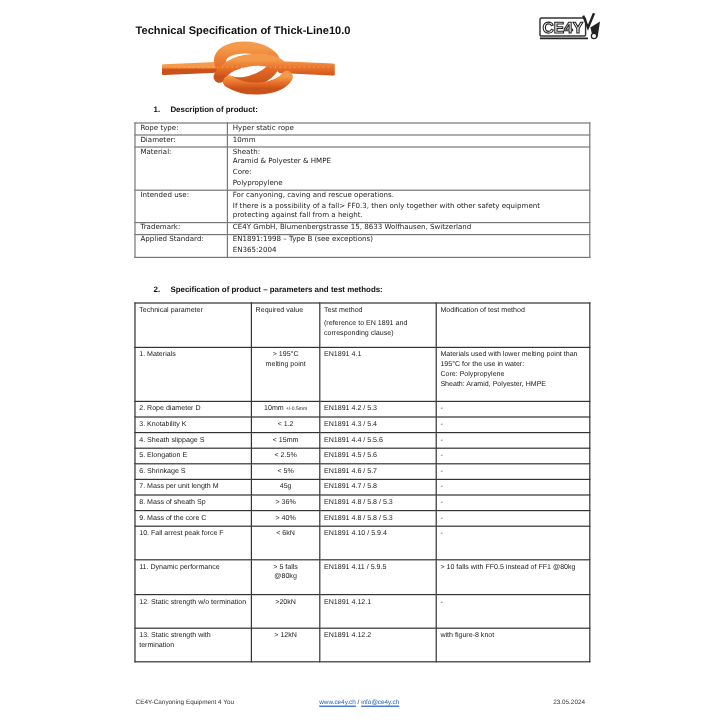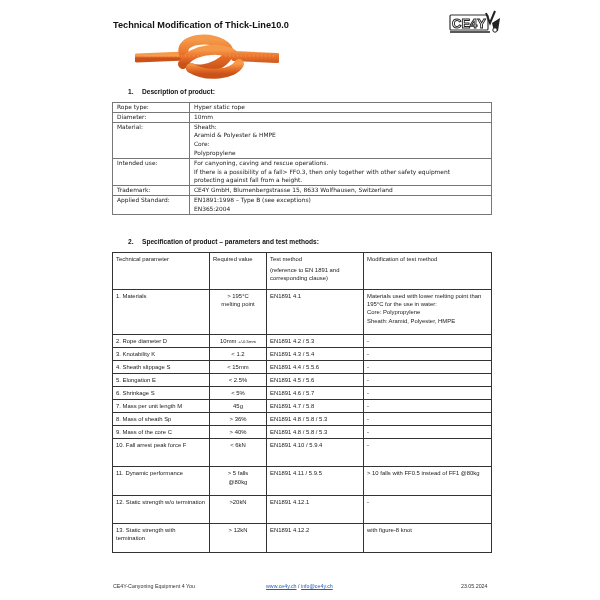--- a/index.html
+++ b/index.html
@@ -19,21 +19,21 @@
   #t2 td.c2 { width:50px; text-align:center; }
   #t2 td.c3 { width:90px; }
   #t2 .sub { margin-top:3px; display:block; }
   #t2 .tol { font-size:4.2px; }
   .footer { position:absolute; top:583px; font-family:"Liberation Sans", sans-serif; font-size:5.3px; color:#333; }
   .footer a { color:#1f5fbf; text-decoration:underline; }
 </style>
 </head>
 <body>
 
-<div class="title">Technical Modification of Thick-Line10.0</div>
+<div class="title">Technical Specification of Thick-Line10.0</div>
 
 <svg class="logo" viewBox="0 0 56 26">
   <rect x="2" y="6" width="38" height="15" fill="#fff" stroke="#333" stroke-width="1.2" rx="1"></rect>
   <text x="4" y="18.5" font-family="Liberation Sans, sans-serif" font-size="13" font-weight="bold" fill="#fff" stroke="#222" stroke-width="0.9">CE4Y</text>
   <path d="M38 4 L42 14 L47 2" fill="none" stroke="#222" stroke-width="2"></path>
   <path d="M44 14 L52 9 L50 22 L46 22 Z" fill="#222"></path>
   <circle cx="47" cy="21" r="2.2" fill="#fff" stroke="#222" stroke-width="1"></circle>
   <line x1="2" y1="23" x2="42" y2="23" stroke="#222" stroke-width="1.4"></line>
 </svg>
 

